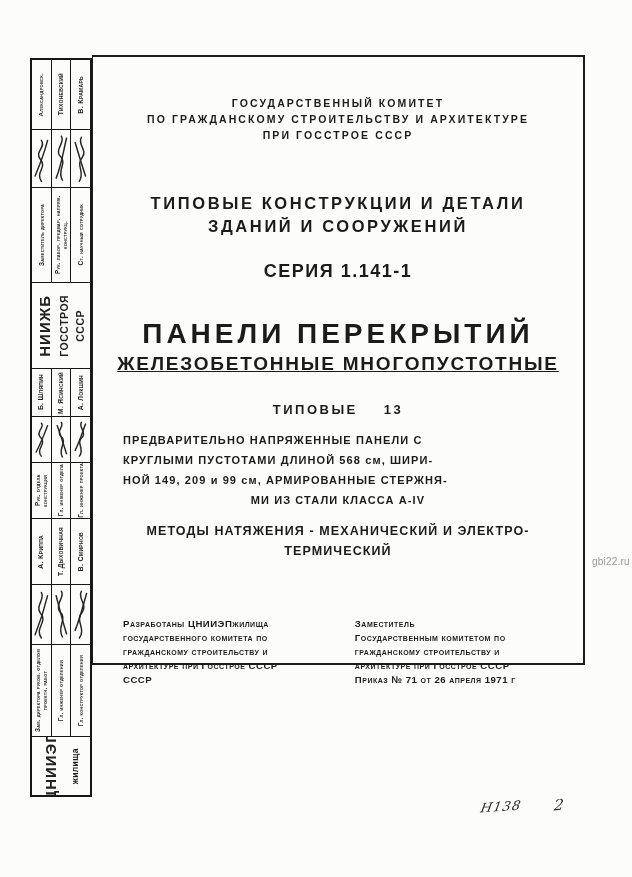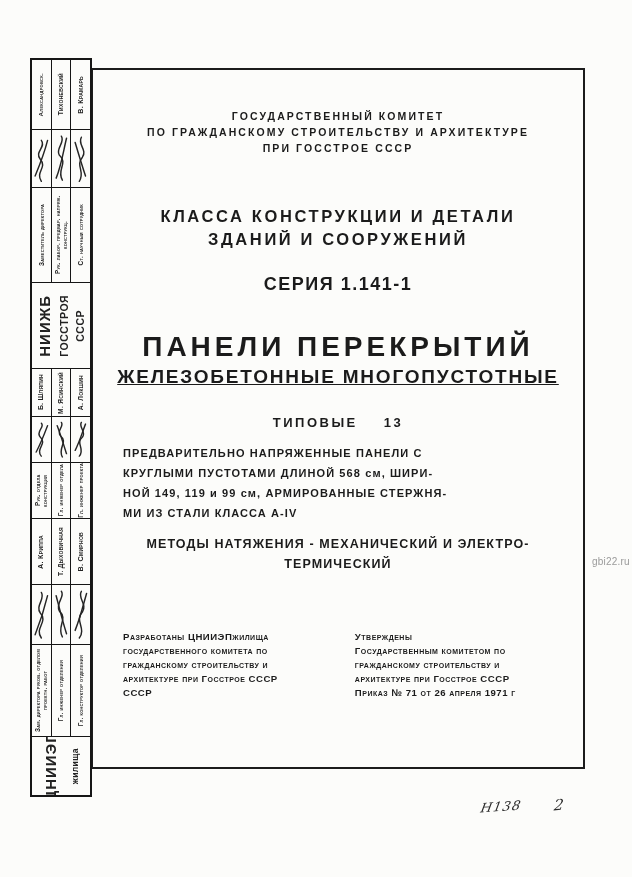--- a/index.html
+++ b/index.html
@@ -22,36 +22,36 @@
   .nm{font-size:7.2px;line-height:8px;letter-spacing:.3px;white-space:nowrap;
       font-variant:small-caps;}
   .org-cell{flex:1;display:flex;align-items:center;justify-content:space-evenly;overflow:hidden;}
   .org-big{font-size:15px;letter-spacing:1px;}
   .org-mid{font-size:10.5px;letter-spacing:.5px;}
   .org-sm{font-size:8.5px;letter-spacing:.4px;}
   .sigsvg{width:100%;height:92%;}
   .sigsvg path{stroke:#242424;stroke-width:1.4;fill:none;stroke-linecap:round;}
 
   
-  .frame{position:absolute;left:92px;top:68px;width:493px;height:701px;
+  .frame{position:absolute;left:92px;top:55px;width:493px;height:610px;
          border-top:2.4px solid #1c1c1c;border-right:2.4px solid #1c1c1c;
          border-bottom:2.6px solid #1c1c1c;border-left:1px solid #1c1c1c;
          box-sizing:border-box;}
   .abs{position:absolute;left:0;right:0;}
   .ctr{text-align:center;}
   .gov{top:39px;font-size:10.5px;line-height:15.8px;font-weight:bold;letter-spacing:2.1px;}
   .typical{top:135px;font-size:16.5px;line-height:23px;font-weight:bold;letter-spacing:2.6px;}
   .series{top:204px;font-size:18px;font-weight:bold;letter-spacing:1.5px;}
   .title1{top:261px;font-size:28px;font-weight:bold;letter-spacing:4px;}
   .title2{top:296px;font-size:19px;font-weight:bold;letter-spacing:1.8px;white-space:nowrap;text-decoration:underline;}
   .issue{top:345px;font-size:13px;font-weight:bold;letter-spacing:2.5px;}
   .issue .gap{display:inline-block;width:26px;}
   .desc{top:373px;padding-left:30px;font-size:11px;line-height:20px;font-weight:bold;
         letter-spacing:1.1px;text-align:left;}
-  .desc .last{padding-right:30px;}
+  .desc .last{text-align:center;padding-right:30px;}
   .methods{top:464px;font-size:12.5px;line-height:20px;font-weight:bold;letter-spacing:1.1px;}
   .cols{top:560px;display:flex;padding:0 18px 0 30px;}
   .col{font-size:9.6px;line-height:14px;font-weight:bold;letter-spacing:.5px;
        font-variant:small-caps;text-align:left;}
   .col-left{width:228px;}
   .col-right{width:220px;margin-left:14px;}
 
   .watermark{position:absolute;left:592px;top:556px;font-size:10px;color:#9a9a9a;
              letter-spacing:.2px;}
   .hw{position:absolute;font-family:"DejaVu Serif",serif;font-style:italic;color:#2a2a2a;}
@@ -220,55 +220,55 @@
 
   <div class="frame">
 
     <div class="abs ctr gov">
       <div>ГОСУДАРСТВЕННЫЙ КОМИТЕТ</div>
       <div>ПО ГРАЖДАНСКОМУ СТРОИТЕЛЬСТВУ И АРХИТЕКТУРЕ</div>
       <div>ПРИ ГОССТРОЕ СССР</div>
     </div>
 
     <div class="abs ctr typical">
-      <div>КЛАССА КОНСТРУКЦИИ И ДЕТАЛИ</div>
+      <div>ТИПОВЫЕ КОНСТРУКЦИИ И ДЕТАЛИ</div>
       <div>ЗДАНИЙ И СООРУЖЕНИЙ</div>
     </div>
 
     <div class="abs ctr series">СЕРИЯ 1.141-1</div>
 
     <div class="abs ctr title1">ПАНЕЛИ ПЕРЕКРЫТИЙ</div>
     <div class="abs ctr title2">ЖЕЛЕЗОБЕТОННЫЕ МНОГОПУСТОТНЫЕ</div>
 
     <div class="abs ctr issue">
       <span>ТИПОВЫЕ</span><span class="gap"></span><span>13</span>
     </div>
 
     <div class="abs desc">
       <div>ПРЕДВАРИТЕЛЬНО НАПРЯЖЕННЫЕ ПАНЕЛИ С</div>
       <div>КРУГЛЫМИ ПУСТОТАМИ ДЛИНОЙ 568 см, ШИРИ-</div>
-      <div>НОЙ 149, 119 и 99 см, АРМИРОВАННЫЕ СТЕРЖНЯ-</div>
+      <div>НОЙ 149, 209 и 99 см, АРМИРОВАННЫЕ СТЕРЖНЯ-</div>
       <div class="last">МИ ИЗ СТАЛИ КЛАССА А-IV</div>
     </div>
 
     <div class="abs ctr methods">
       <div>МЕТОДЫ НАТЯЖЕНИЯ - МЕХАНИЧЕСКИЙ И ЭЛЕКТРО-</div>
       <div>ТЕРМИЧЕСКИЙ</div>
     </div>
 
     <div class="abs cols">
       <div class="col col-left">
         <div>Разработаны ЦНИИЭПжилища</div>
         <div>государственного комитета по</div>
         <div>гражданскому строительству и</div>
         <div>архитектуре при Госстрое СССР</div>
         <div>СССР</div>
       </div>
       <div class="col col-right">
-        <div>Утверждены</div>
+        <div>Заместитель</div>
         <div>Государственным комитетом по</div>
         <div>гражданскому строительству и</div>
         <div>архитектуре при Госстрое СССР</div>
         <div>Приказ № 71 от 26 апреля 1971 г</div>
       </div>
     </div>
 
   </div>
 
   <div class="watermark">gbi22.ru</div>

